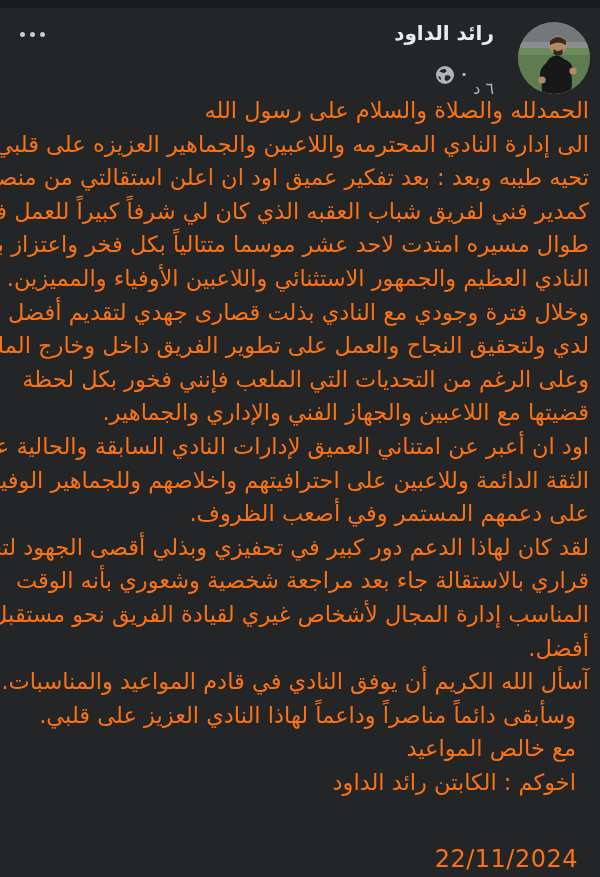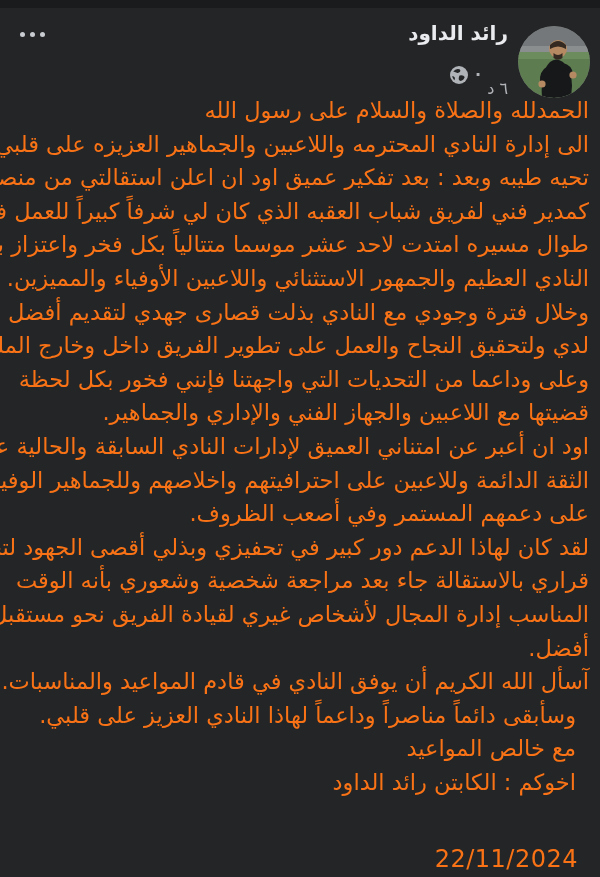--- a/index.html
+++ b/index.html
@@ -15,21 +15,21 @@
   .post-header { position:absolute; top:8px; left:0; right:0; height:88px; }
   .more-btn {
     position:absolute; left:12px; top:16px; background:none; border:none;
     padding:8px; cursor:pointer; display:flex; align-items:center;
   }
   .dots { display:flex; gap:5px; }
   .dots i { width:5px; height:5px; border-radius:50%; background:#c9ccd1; display:block; }
 
   .id-block {
     position:absolute; top:10px; right:10px;
-    display:flex; flex-direction:row; align-items:flex-end; gap:10px;
+    display:flex; flex-direction:row; align-items:center; gap:24px;
   }
   .texts { text-align:right; padding-top:3px; }
   .author-name {
     color:#e9ebee; font-weight:bold; font-size:20px; line-height:1.25;
     direction:rtl; cursor:pointer;
   }
   .meta {
     direction:rtl; display:flex; align-items:center; gap:6px;
     justify-content:flex-start; color:#b0b3b8; font-size:16px; margin-top:5px;
   }
@@ -111,21 +111,21 @@
 
   <div class="post-body">
     <div class="ln">الحمدلله والصلاة والسلام على رسول الله</div>
     <div class="ln">الى إدارة النادي المحترمه واللاعبين والجماهير العزيزه على قلبي</div>
     <div class="ln">تحيه طيبه وبعد : بعد تفكير عميق اود ان اعلن استقالتي من منصبي</div>
     <div class="ln">كمدير فني لفريق شباب العقبه الذي كان لي شرفاً كبيراً للعمل فيه</div>
     <div class="ln">طوال مسيره امتدت لاحد عشر موسما متتالياً بكل فخر واعتزاز بهذا</div>
     <div class="ln">النادي العظيم والجمهور الاستثنائي واللاعبين الأوفياء والمميزين.</div>
     <div class="ln">وخلال فترة وجودي مع النادي بذلت قصارى جهدي لتقديم أفضل ما</div>
     <div class="ln">لدي ولتحقيق النجاح والعمل على تطوير الفريق داخل وخارج الملعب.</div>
-    <div class="ln">وعلى وداعما من التحديات التي واجهتنا فإنني فخور بكل لحظة</div>
+    <div class="ln">وعلى الرغم من التحديات التي الملعب فإنني فخور بكل لحظة</div>
     <div class="ln">قضيتها مع اللاعبين والجهاز الفني والإداري والجماهير.</div>
     <div class="ln">اود ان أعبر عن امتناني العميق لإدارات النادي السابقة والحالية على</div>
     <div class="ln">الثقة الدائمة وللاعبين على احترافيتهم واخلاصهم وللجماهير الوفيه</div>
     <div class="ln">على دعمهم المستمر وفي أصعب الظروف.</div>
     <div class="ln">لقد كان لهاذا الدعم دور كبير في تحفيزي وبذلي أقصى الجهود لتحقيق</div>
     <div class="ln">قراري بالاستقالة جاء بعد مراجعة شخصية وشعوري بأنه الوقت</div>
     <div class="ln">المناسب إدارة المجال لأشخاص غيري لقيادة الفريق نحو مستقبل</div>
     <div class="ln">أفضل.</div>
     <div class="ln">آسأل الله الكريم أن يوفق النادي في قادم المواعيد والمناسبات.</div>
     <div class="ln in1">وسأبقى دائماً مناصراً وداعماً لهاذا النادي العزيز على قلبي.</div>

